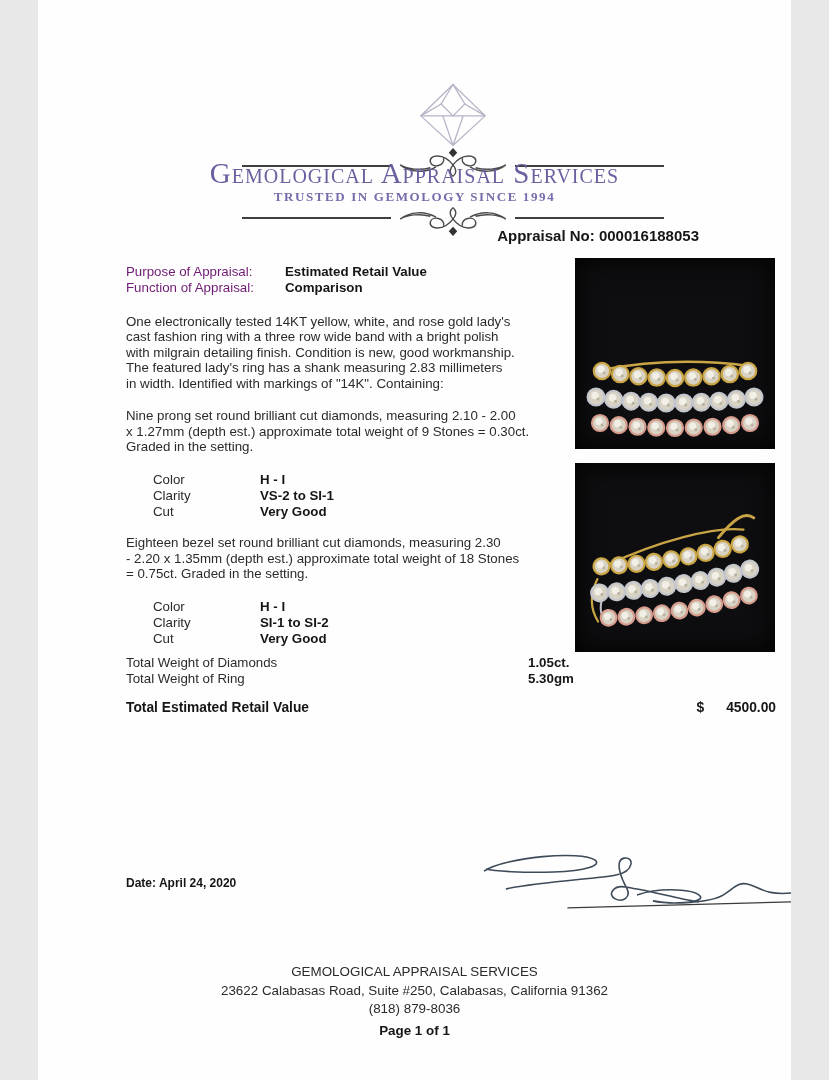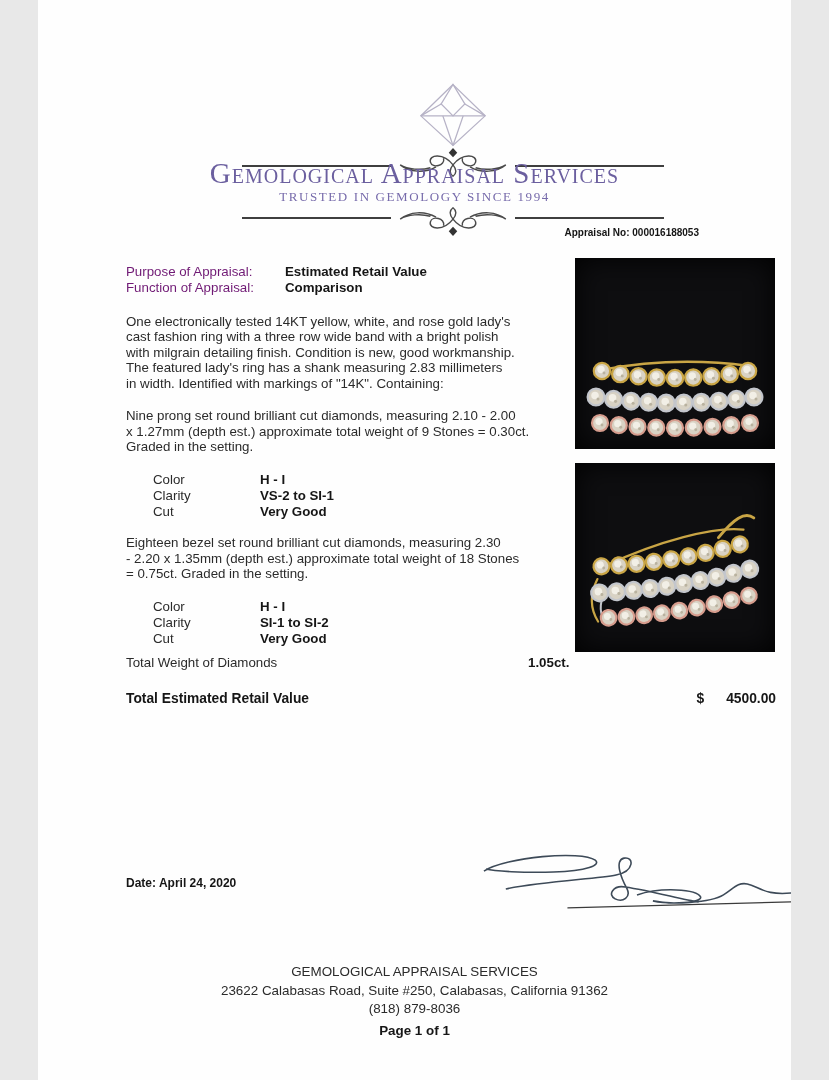--- a/index.html
+++ b/index.html
@@ -18,42 +18,42 @@
   .divider svg{width:132px;height:34px;}
   .divider.flip svg{transform:scaleY(-1);}
   .company-name{
     position:absolute;left:0;right:0;top:157px;text-align:center;
     font-family:"Liberation Serif", serif;font-variant:small-caps;
     font-size:29px;letter-spacing:1px;color:#6b5f9f;font-weight:500;
   }
   .tagline{
     position:absolute;left:0;right:0;top:189px;text-align:center;
     font-family:"Liberation Serif", serif;font-size:13px;letter-spacing:1.6px;
-    color:#776bab;font-weight:400;
+    color:#776bab;font-weight:700;
   }
-  .appraisal-no{position:absolute;top:227px;right:92px;font-weight:bold;font-size:10px;color:#161616;}
+  .appraisal-no{position:absolute;top:227px;right:92px;font-weight:bold;font-size:15px;color:#161616;}
   
   .content{position:absolute;left:88px;top:264px;width:452px;font-size:13.3px;line-height:15.5px;}
   .summary{display:grid;grid-template-columns:159px 1fr;row-gap:0.5px;}
   .summary .lab{color:#701a75;}
   .summary .val{font-weight:bold;color:#161616;}
   .para{white-space:pre-line;margin:0;}
   .mt18{margin-top:18px;} .mt17{margin-top:17px;} .mt16{margin-top:16px;}
   .grades{display:grid;grid-template-columns:107px 1fr;margin-left:27px;margin-top:17px;row-gap:0.5px;}
   .grades .gval{font-weight:bold;color:#161616;}
   
   .photo{position:absolute;left:537px;background:#0e0e10;box-shadow:inset 0 0 28px #000;}
   .photo.p1{top:258px;width:200px;height:191px;}
   .photo.p2{top:463px;width:200px;height:189px;}
   .photo svg{width:100%;height:100%;display:block;}
   
   .totals{position:absolute;left:88px;top:655px;width:650px;font-size:13.3px;line-height:16px;}
   .trow{position:relative;height:16px;}
   .trow .tval{position:absolute;left:402px;font-weight:bold;color:#161616;}
-  .grand{display:flex;align-items:flex-end;margin-top:20px;font-weight:bold;color:#161616;font-size:13.8px;}
+  .grand{display:flex;align-items:flex-end;margin-top:13px;font-weight:bold;color:#161616;font-size:13.8px;}
   .grand .fill{flex:1;}
   .grand .cur{margin-right:22px;}
   
   .signature{position:absolute;left:438px;top:843px;width:318px;height:74px;}
   .date{position:absolute;left:88px;top:876px;font-weight:bold;font-size:12px;color:#161616;}
   .sig-block{position:absolute;left:520px;top:917px;font-size:13.6px;line-height:17.5px;}
   .sig-title{font-weight:bold;color:#161616;}
   .sig-sub{font-style:italic;color:#222;}
   .footer{position:absolute;left:0;right:0;top:963px;text-align:center;font-size:13.4px;line-height:18.5px;color:#2b2b2b;}
   .footer .pg{font-weight:bold;color:#161616;margin-top:3px;}
@@ -327,20 +327,24 @@
           <circle cx="173" cy="146" r="1.404" fill="#b9b29f"></circle>
         </g>
       </svg>
   </div>
 
   <div class="totals">
     <div class="trow">
       <span>Total Weight of Diamonds</span>
       <span class="tval">1.05ct.</span>
     </div>
+    <div class="trow">
+      <span>Total Weight of Ring</span>
+      <span class="tval">5.30gm</span>
+    </div>
     <div class="grand">
       <span>Total Estimated Retail Value</span>
       <span class="fill"></span>
       <span class="cur">$</span>
       <span>4500.00</span>
     </div>
   </div>
 
   <svg class="signature" viewBox="0 0 320 74" fill="none">
     <g stroke="#3d4a58" stroke-width="1.6">

